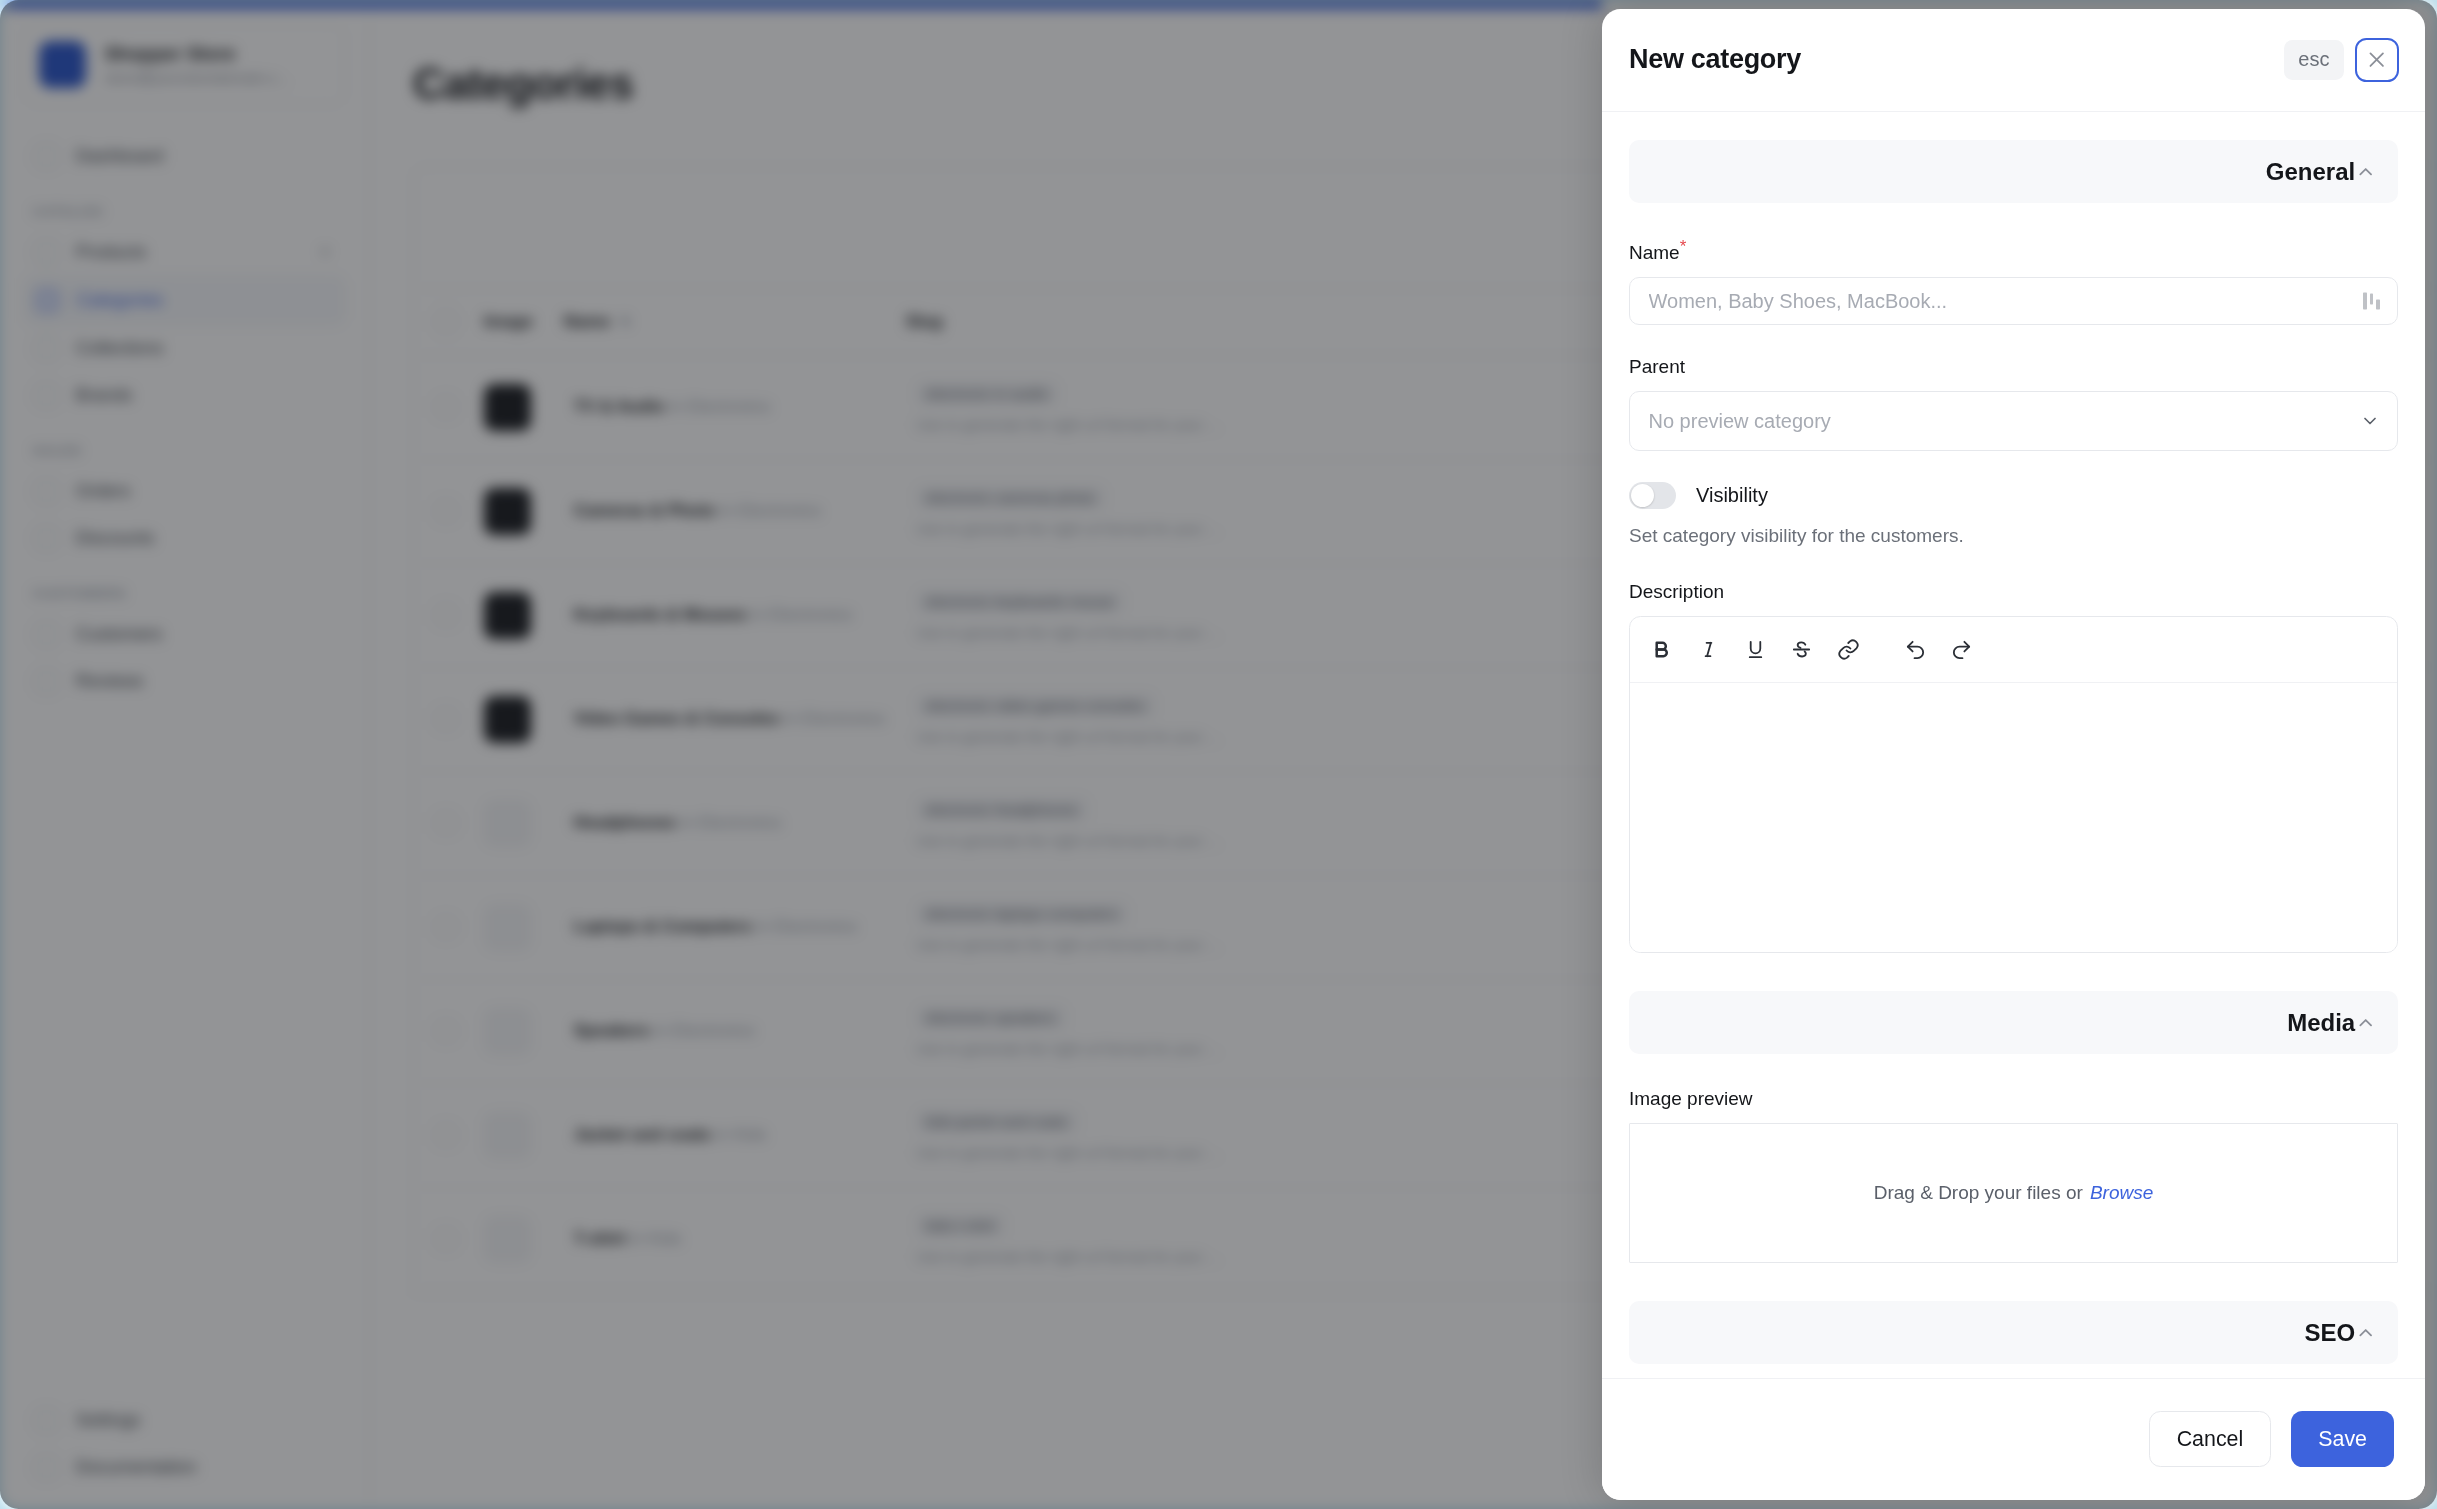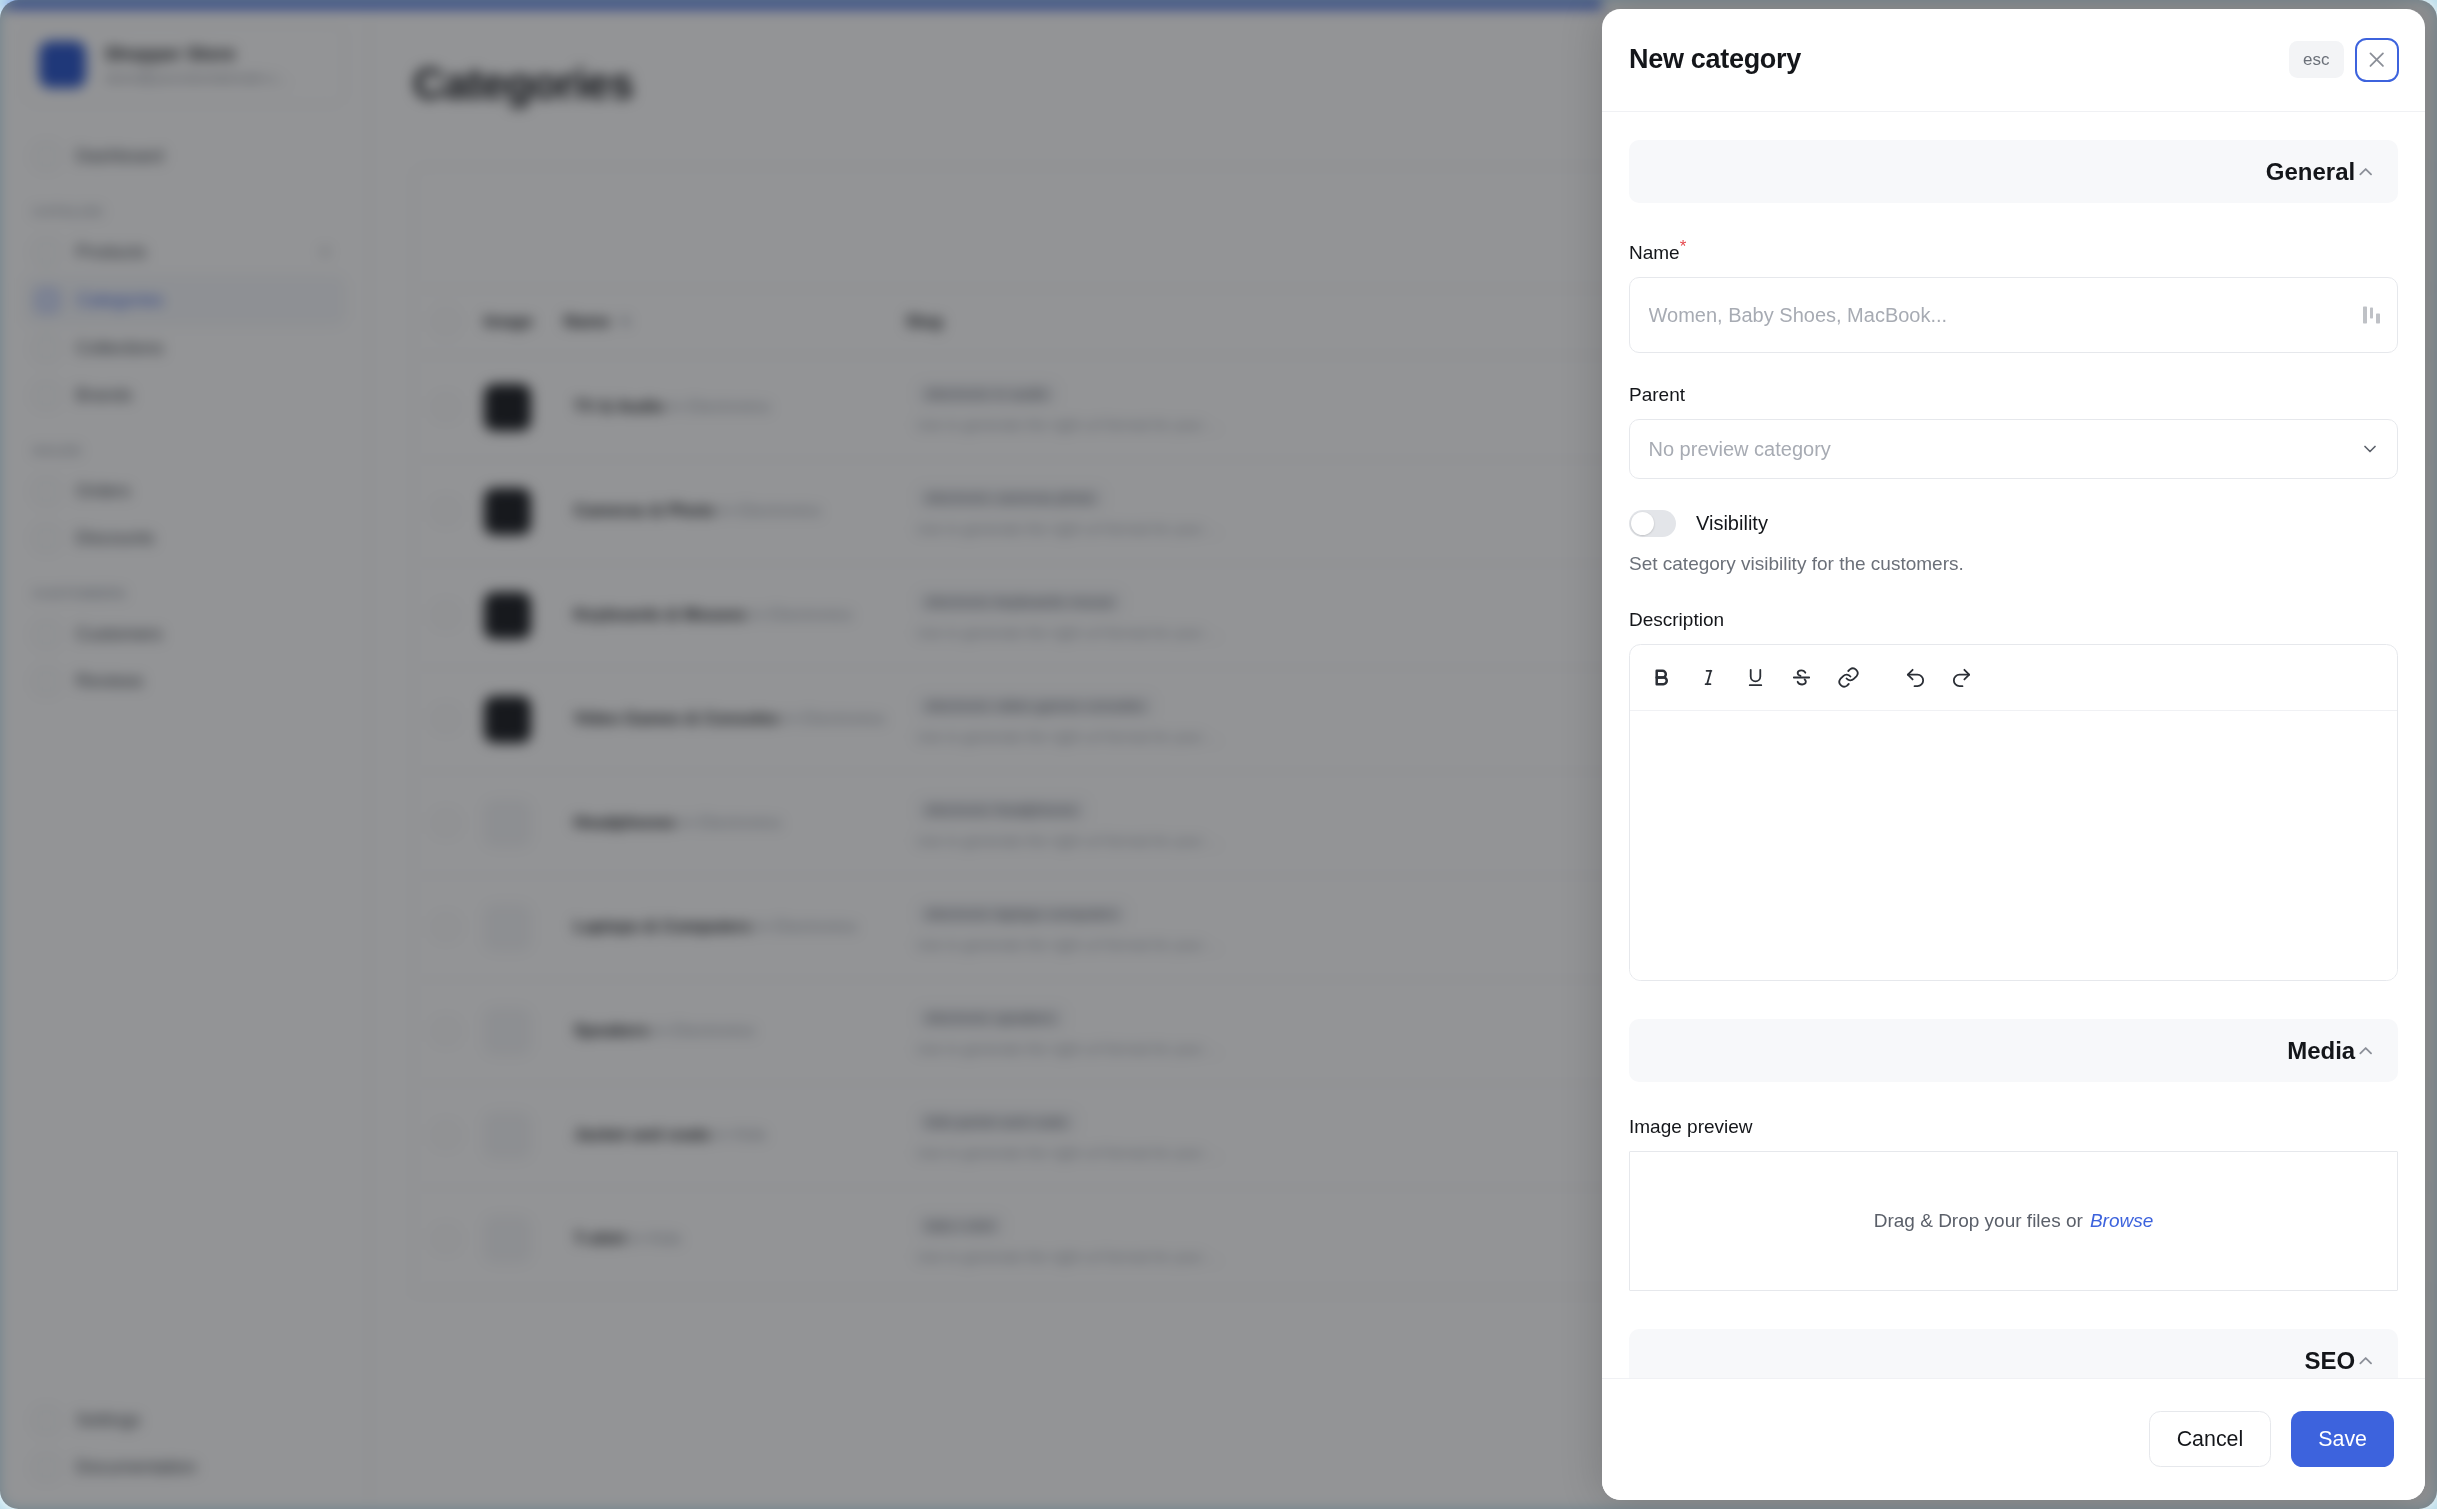--- a/index.html
+++ b/index.html
@@ -132,21 +132,21 @@
 
   #modal-header {
     flex: none; height: 103px;
     display: flex; align-items: center;
     padding: 0 26px 0 27px;
     border-bottom: 1.4px solid #f0f1f4;
   }
   #modal-title { font-size: 27px; font-weight: 700; color: #14161a; flex: 1; letter-spacing: -0.3px; }
   #esc-badge {
     background: #f3f4f6; border-radius: 8.5px;
-    padding: 8.5px 14.2px; font-size: 17px; color: #6b7079;
+    padding: 8.5px 14.2px; font-size: 20px; color: #6b7079;
     margin-right: 11.4px;
   }
   #close-btn {
     width: 44px; height: 44px; border-radius: 11.4px;
     border: 2.8px solid #3d63dd; background: #fff;
     display: flex; align-items: center; justify-content: center;
     cursor: pointer;
   }
   #close-btn svg { width: 21.4px; height: 21.4px; }
 
@@ -171,21 +171,21 @@
   .chev { width: 21.4px; height: 21.4px; color: #8b8f98; }
 
   .field-label {
     font-size: 19px; color: #14161a; font-weight: 400;
     margin-bottom: 13px; display: block;
   }
   .req { color: #e5484d; font-size: 17px; vertical-align: super; }
 
   .input-wrap { position: relative; margin-bottom: 31px; }
   .text-input {
-    width: 100%; height: 76px;
+    width: 100%; height: 48px;
     border: 1.4px solid #e6e8ec; border-radius: 10px;
     padding: 0 50px 0 18.5px;
     font-size: 20px; color: #14161a;
     font-family: "Liberation Sans", sans-serif;
     background: #fff; outline: none;
   }
   .text-input::placeholder { color: #a7abb3; }
   #name-trailing-icon {
     position: absolute; right: 18.5px; top: 50%; transform: translateY(-50%);
     display: flex; gap: 2.8px; align-items: center; opacity: 0.55;

